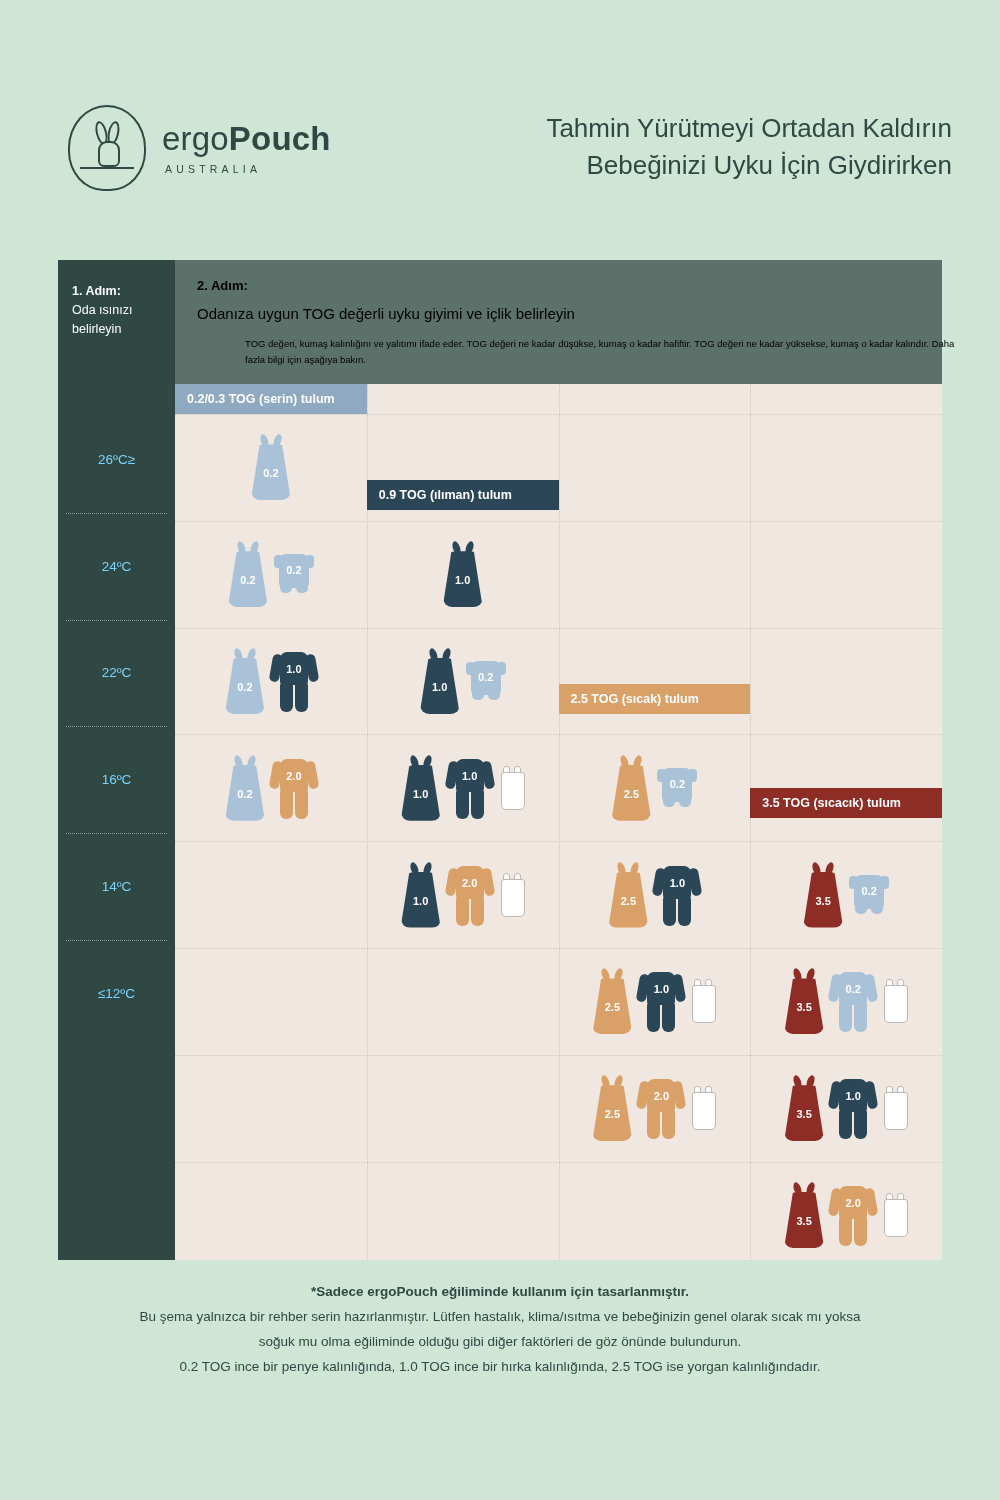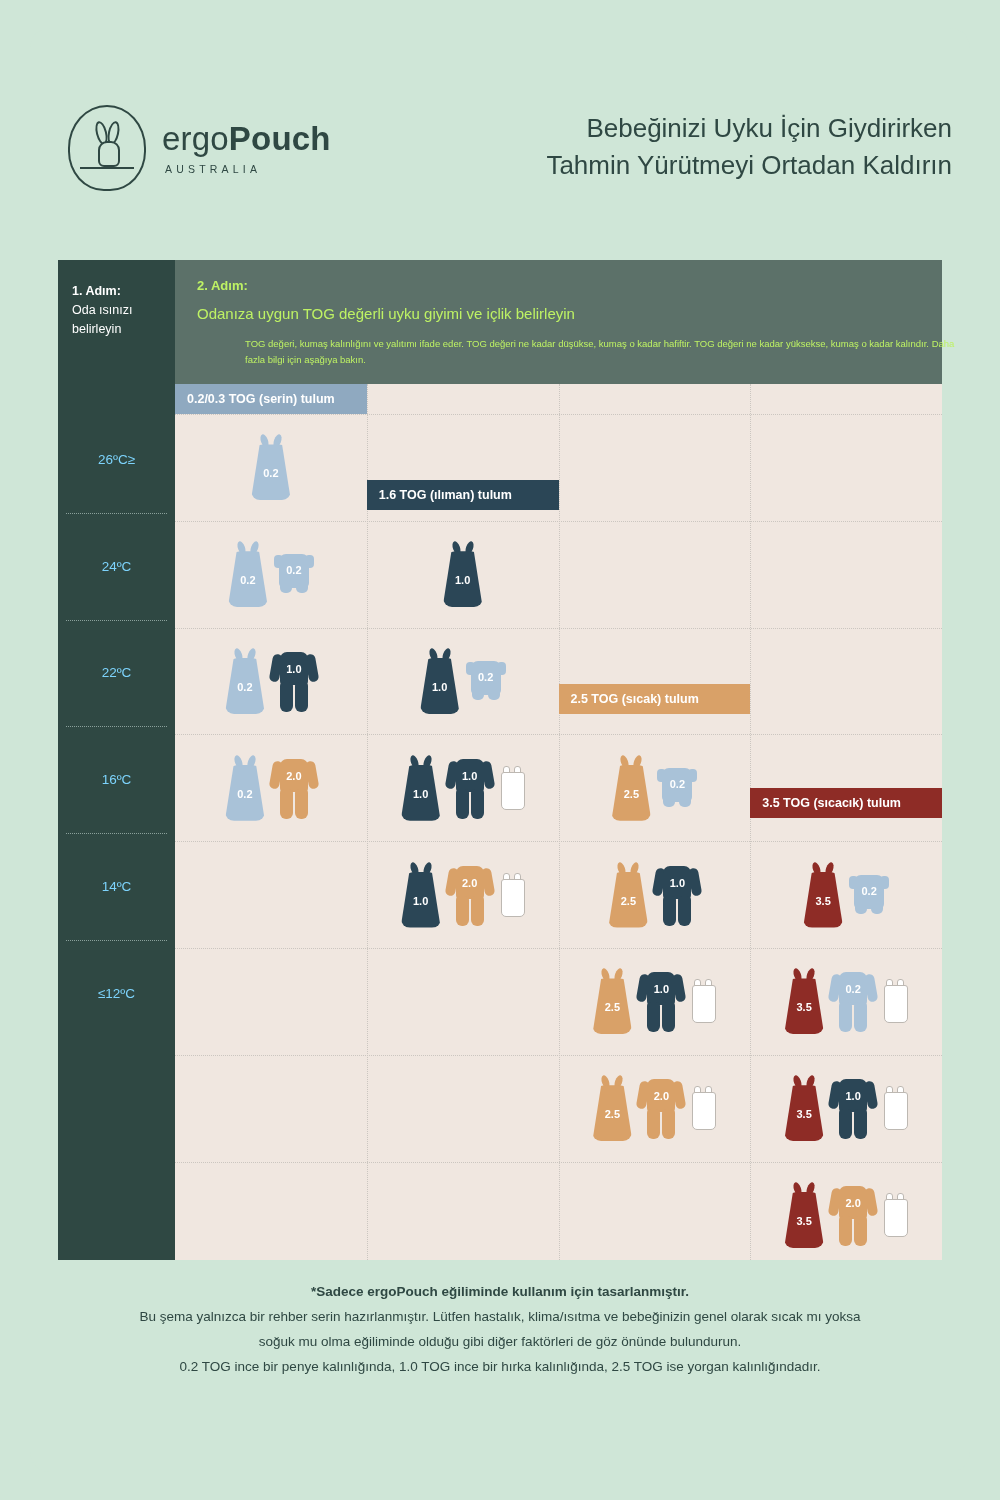--- a/index.html
+++ b/index.html
@@ -145,21 +145,21 @@
     left: 8px; right: 8px; top: 0;
     border-top: 1px dotted #8aa09b;
   }
 
   .banner {
     position: absolute;
     left: 117px; top: 0;
     width: 767px;
     height: 124px;
     background: #5c7169;
-    color: #bef264;
+    color: #000000;
     box-sizing: border-box;
     padding: 18px 20px 0 22px;
   }
   .banner .t1 { font-size: 13px; font-weight: bold; }
   .banner .t2 { font-size: 15px; margin-top: 12px; }
   .banner .t3 { font-size: 9.5px; margin-top: 14px; line-height: 1.65; width: 710px; margin-left: 48px; }
 
   .grid {
     position: absolute;
     left: 117px; top: 124px;
@@ -367,22 +367,22 @@
           <div class="baseline"></div>
         </div>
         <div class="logo-text">
           <div class="name">
             <span>ergo</span><b>Pouch</b>
           </div>
           <div class="sub">AUSTRALIA</div>
         </div>
       </div>
       <div class="headline">
+        <div>Tahmin Yürütmeyi Ortadan Kaldırın</div>
         <div>Bebeğinizi Uyku İçin Giydirirken</div>
-        <div>Tahmin Yürütmeyi Ortadan Kaldırın</div>
       </div>
     </div>
 
     <div class="table">
 
       <div class="col-left">
         <div class="step1">
           <div class="b">1. Adım:</div>
           <div>Oda ısınızı</div>
           <div>belirleyin</div>
@@ -416,21 +416,21 @@
         <div class="hline" style="top:30px"></div>
         <div class="hline" style="top:136.8px"></div>
         <div class="hline" style="top:243.6px"></div>
         <div class="hline" style="top:350.4px"></div>
         <div class="hline" style="top:457.2px"></div>
         <div class="hline" style="top:564px"></div>
         <div class="hline" style="top:670.8px"></div>
         <div class="hline" style="top:777.6px"></div>
 
         <div class="tog-label tog-0">0.2/0.3 TOG (serin) tulum</div>
-        <div class="tog-label tog-1">1.6 TOG (ılıman) tulum</div>
+        <div class="tog-label tog-1">0.9 TOG (ılıman) tulum</div>
         <div class="tog-label tog-2">2.5 TOG (sıcak) tulum</div>
         <div class="tog-label tog-3">3.5 TOG (sıcacık) tulum</div>
 
         <div class="row" style="top:30px">
           <div class="cell c0">
             <div class="g bag">
               <div class="ear-l" style="background:#a9c2d8"></div>
                 <div class="ear-r" style="background:#a9c2d8"></div>
               <div class="shape" style="background:#a9c2d8"></div>
               <div class="lbl">0.2</div>

